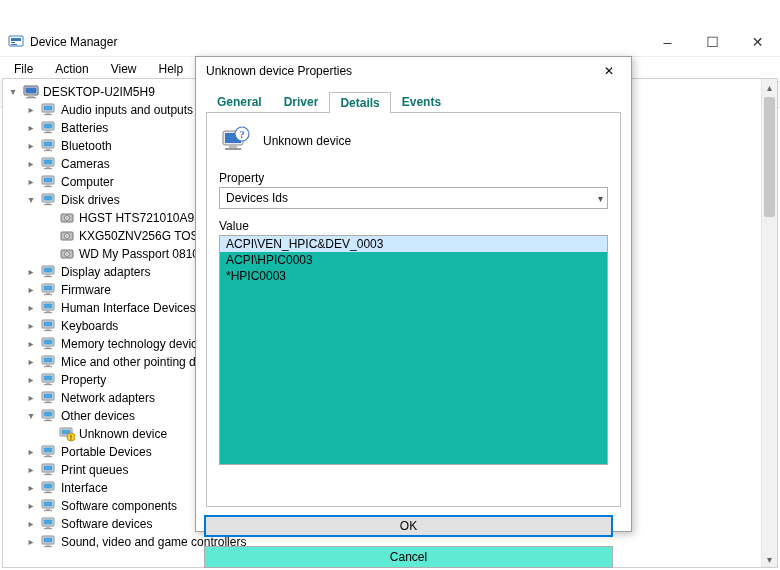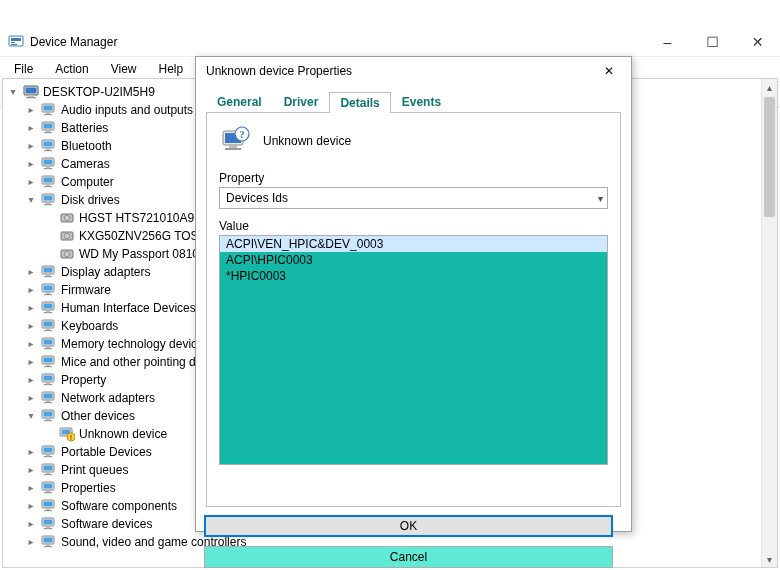--- a/index.html
+++ b/index.html
@@ -555,21 +555,21 @@
               <div class="node">
                 <span class="exp">▸</span>
                 <span class="dev-icon">
                   <svg width="16" height="16" viewBox="0 0 16 16">
                     <rect x="1" y="2" width="12" height="8" rx="1" fill="#e8e8e8" stroke="#888"></rect>
                     <rect x="2.5" y="3.5" width="9" height="5" fill="#4da3e0"></rect>
                     <rect x="5" y="10" width="4" height="2" fill="#bbb"></rect>
                     <rect x="3" y="12" width="8" height="1.2" fill="#999"></rect>
                   </svg>
                 </span>
-                <span>Properties</span>
+                <span>Interface</span>
               </div>
             </li>
             <li>
               <div class="node">
                 <span class="exp">▸</span>
                 <span class="dev-icon">
                   <svg width="16" height="16" viewBox="0 0 16 16">
                     <rect x="1" y="2" width="12" height="8" rx="1" fill="#e8e8e8" stroke="#888"></rect>
                     <rect x="2.5" y="3.5" width="9" height="5" fill="#4da3e0"></rect>
                     <rect x="5" y="10" width="4" height="2" fill="#bbb"></rect>

